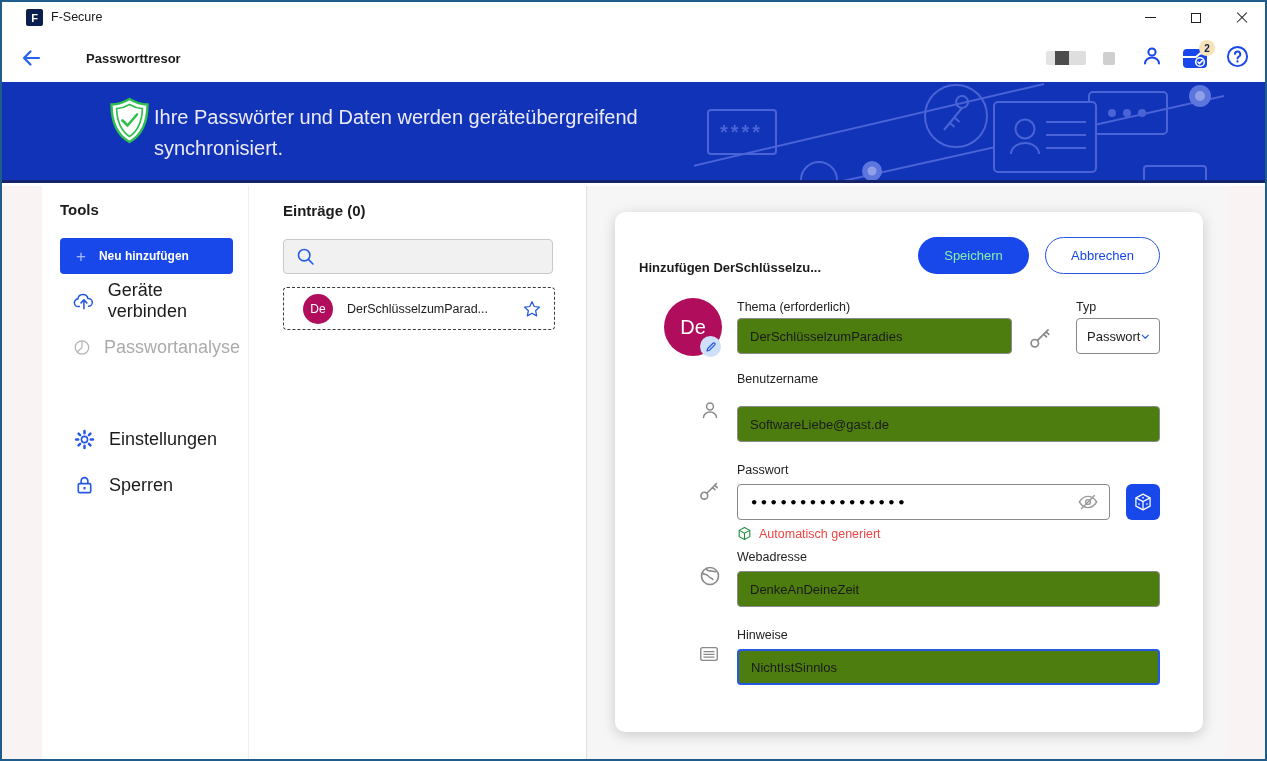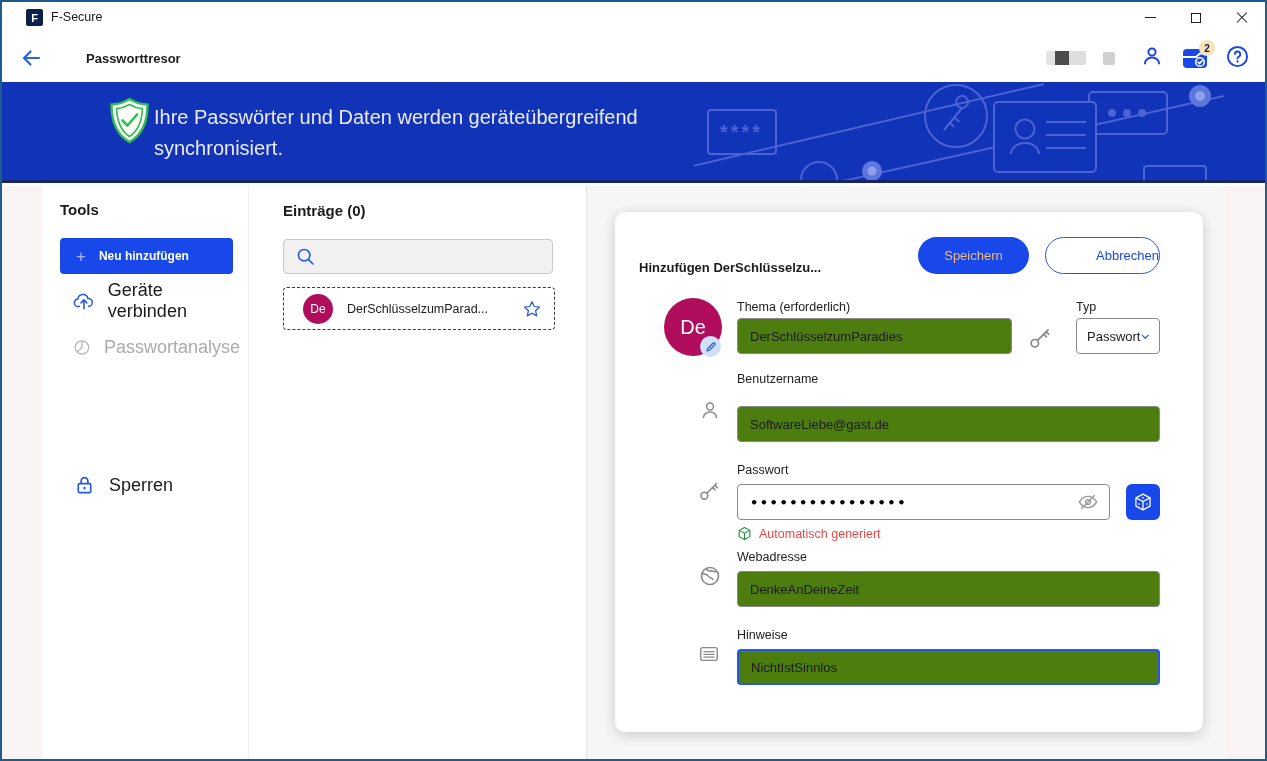--- a/index.html
+++ b/index.html
@@ -77,25 +77,25 @@
                   font-size:12px; display:flex; align-items:center; justify-content:center; flex:none; }
   .entry-label { flex:1; font-size:12.5px; white-space:nowrap; overflow:hidden; }
 
   
   .detail-area { position:absolute; left:586px; top:0; right:39px; bottom:0; background:#f6f6f6; }
   .card { position:absolute; left:27px; top:26px; width:588px; height:520px; background:#fff;
           border-radius:10px; box-shadow:0 3px 14px rgba(0,0,0,.18); }
   .card-title { position:absolute; left:24px; top:16px; font-size:13px; font-weight:bold; width:270px;
                 white-space:nowrap; overflow:hidden;margin-top:32px; }
   .btn-save { position:absolute; left:303px; top:25px; width:111px; height:37px; border-radius:19px;
-              background:#1847ea; color:#fdba74; border:none; font-size:13px; cursor:pointer;
+              background:#1847ea; color:#86efac; border:none; font-size:13px; cursor:pointer;
               font-family:"Liberation Sans", sans-serif; }
   .btn-cancel { position:absolute; left:430px; top:25px; width:115px; height:37px; border-radius:19px;
               background:#fff; color:#1847ea; border:1.5px solid #2558e5; font-size:13px; cursor:pointer;
-              font-family:"Liberation Sans", sans-serif;text-align:right; }
+              font-family:"Liberation Sans", sans-serif; }
   .form-avatar { position:absolute; left:49px; top:86px; width:58px; height:58px; border-radius:50%;
                  background:#b00d5c; color:#fff; font-size:20px; display:flex; align-items:center;
                  justify-content:center; }
   .avatar-edit { position:absolute; left:85px; top:124px; width:21px; height:21px; border-radius:50%;
                  background:#cfe1f8; display:flex; align-items:center; justify-content:center;
                  cursor:pointer; }
   .f-label { position:absolute; font-size:12.5px; color:#222; }
   .f-input { position:absolute; height:36px; border:1px solid #8a8a8a; border-radius:4px;
              font-size:13px; padding:0 12px; font-family:"Liberation Sans", sans-serif;
              color:#1b1b1b; background:#4d7c0f; outline:none; }
@@ -228,20 +228,36 @@
 
       <div class="tool-item ti-1 disabled">
         <svg width="23" height="23" viewBox="0 0 24 24">
           <circle cx="12" cy="12" r="9" fill="none" stroke="#b5b5b5" stroke-width="1.7"></circle>
           <path d="M12 12 V3.4 M12 12 L5.5 18" fill="none" stroke="#b5b5b5" stroke-width="1.7"></path>
         </svg>
         <span>Passwortanalyse</span>
       </div>
 
 
+      <div class="tool-item ti-3">
+        <svg width="23" height="23" viewBox="0 0 24 24">
+          <circle cx="12" cy="12" r="3.2" fill="none" stroke="#2558e5" stroke-width="1.7"></circle>
+          <g stroke="#2558e5" stroke-width="2.6" stroke-linecap="round">
+            <path d="M12 3.2 V5.4"></path>
+              <path d="M12 18.6 V20.8"></path>
+            <path d="M3.2 12 H5.4"></path>
+              <path d="M18.6 12 H20.8"></path>
+            <path d="M5.8 5.8 L7.4 7.4"></path>
+              <path d="M16.6 16.6 L18.2 18.2"></path>
+            <path d="M18.2 5.8 L16.6 7.4"></path>
+              <path d="M7.4 16.6 L5.8 18.2"></path>
+          </g>
+        </svg>
+        <span>Einstellungen</span>
+      </div>
 
       <div class="tool-item ti-4">
         <svg width="23" height="23" viewBox="0 0 24 24">
           <rect x="5.5" y="10" width="13" height="9.5" rx="1.5" fill="none" stroke="#2558e5" stroke-width="1.7"></rect>
           <path d="M8.5 10 V7.3 a3.5 3.5 0 0 1 7 0 V10" fill="none" stroke="#2558e5" stroke-width="1.7"></path>
           <rect x="10.9" y="13.6" width="2.2" height="2.6" rx="0.5" fill="#2558e5"></rect>
         </svg>
         <span>Sperren</span>
       </div>
     </div>

